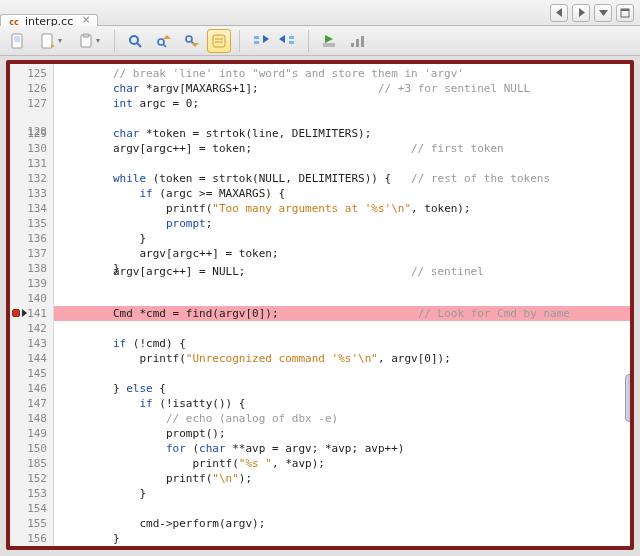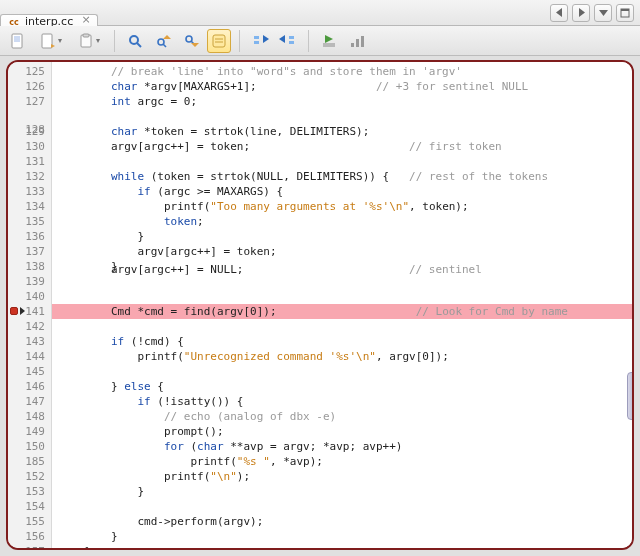--- a/index.html
+++ b/index.html
@@ -78,25 +78,25 @@
     border: 1px solid #d6a93d;
   }
   .sep {
     width: 1px; height: 22px; background:#c6c6c6; margin: 0 4px;
   }
   .dd-caret { font-size:8px; color:#777; margin-left:2px; }
   
   .editor-wrap {
     flex:1;
     margin: 4px 6px 6px 6px;
-    border: 2px solid #7f1d1d;
+    border: 4px solid #7f1d1d;
     background: #fff;
     display:flex;
     position: relative;
-    border-radius: 12px;
+    border-radius: 2px;
     overflow: hidden;
   }
   .gutter {
     width: 44px;
     background: #f2f2f2;
     border-right: 1px solid #d9d9d9;
     font-family: "DejaVu Sans Mono","Liberation Mono", monospace;
     font-size: 11px;
     color: #8a8a8a;
     position: relative;
@@ -320,21 +320,21 @@
     <div class="cline" style="top: 2px;">        <span class="cm">// break 'line' into "word"s and store them in 'argv'</span></div>
         <div class="cline" style="top: 17px;">        <span class="ty">char</span> *argv[MAXARGS+<span class="num">1</span>];                  <span class="cm">// +3 for sentinel NULL</span></div>
         <div class="cline" style="top: 32px;">        <span class="ty">int</span> argc = <span class="num">0</span>;</div>
         <div class="cline" style="top: 47px;">    </div>
         <div class="cline" style="top: 62px;">        <span class="ty">char</span> *token = strtok(line, DELIMITERS);</div>
         <div class="cline" style="top: 77px;">        argv[argc++] = token;                        <span class="cm">// first token</span></div>
         <div class="cline" style="top: 92px;">    </div>
         <div class="cline" style="top: 122px;">            <span class="kw">if</span> (argc &gt;= MAXARGS) {</div>
         <div class="cline" style="top: 107px;">        <span class="kw">while</span> (token = strtok(NULL, DELIMITERS)) {   <span class="cm">// rest of the tokens</span></div>
         <div class="cline" style="top: 137px;">                printf(<span class="st">"Too many arguments at '%s'\n"</span>, token);</div>
-        <div class="cline" style="top: 152px;">                <span class="kw">token</span>;</div>
+        <div class="cline" style="top: 152px;">                <span class="kw">prompt</span>;</div>
         <div class="cline" style="top: 167px;">            }</div>
         <div class="cline" style="top: 182px;">            argv[argc++] = token;</div>
         <div class="cline" style="top: 197px;">        }</div>
         <div class="cline" style="top: 200px;">        argv[argc++] = NULL;                         <span class="cm">// sentinel</span></div>
         <div class="cline" style="top: 227px;">    </div>
         <div class="cline hl" style="top: 242px;">        Cmd *cmd = find(argv[<span class="num">0</span>]);                     <span class="cm">// Look for Cmd by name</span></div>
         <div class="cline" style="top: 257px;">    </div>
         <div class="cline" style="top: 272px;">        <span class="kw">if</span> (!cmd) {</div>
         <div class="cline" style="top: 287px;">            printf(<span class="st">"Unrecognized command '%s'\n"</span>, argv[<span class="num">0</span>]);</div>
         <div class="cline" style="top: 302px;">    </div>

